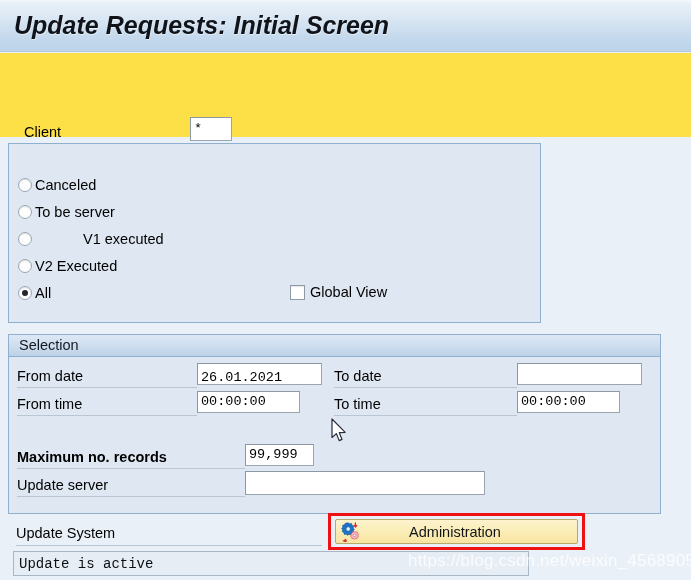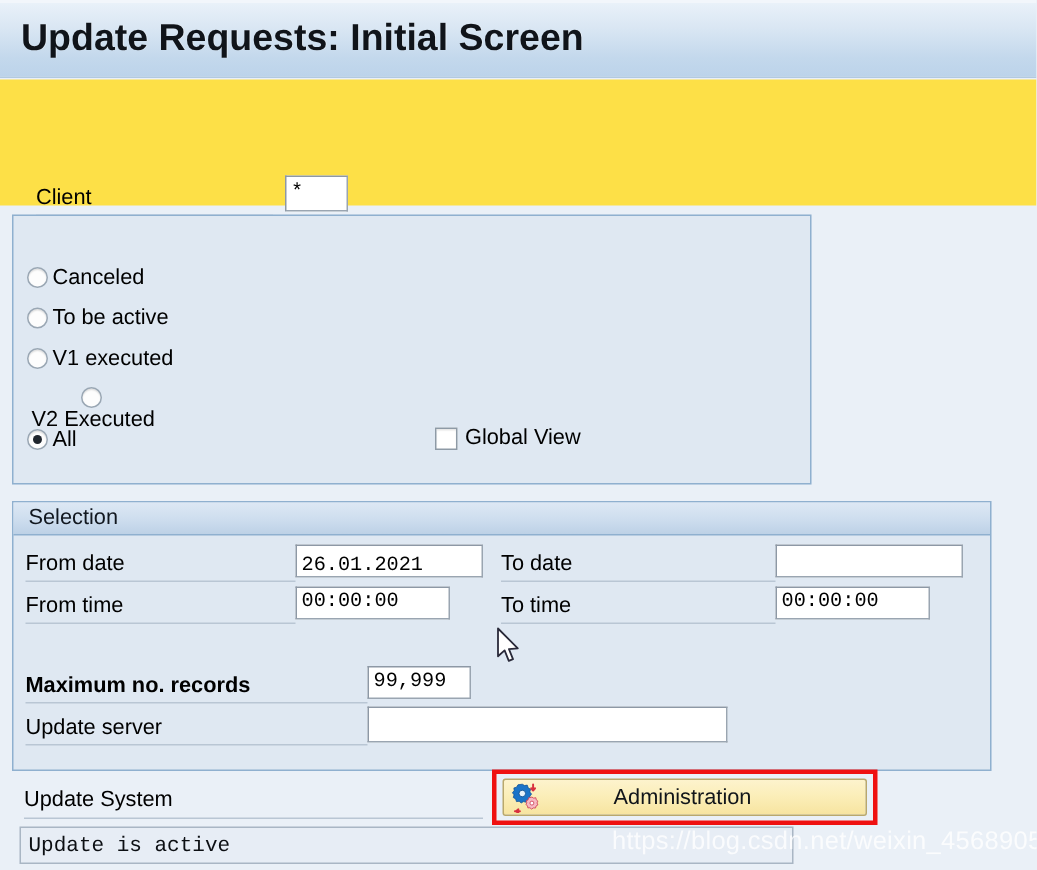--- a/index.html
+++ b/index.html
@@ -27,20 +27,21 @@
     border-top: 2px solid #f2f6fb;
     border-bottom: 1px solid #b2c9e0;
     box-sizing: border-box;
   }
   #titlebar .title-text {
     position: absolute;
     left: 14px;
     top: 9px;
     font-size: 25px;
     font-weight: bold;
+    font-style: italic;
     letter-spacing: 0px;
     color: #10141a;
     white-space: nowrap;
     text-shadow: 0.5px 0.5px 0 rgba(255,255,255,0.5);
   }
 
   
   .top-area {
     position: absolute;
     left: 0; top: 53px;
@@ -247,29 +248,29 @@
 
 <div class="group" style="left:8px; top:143px; width:533px; height:180px;">
 
   <div class="radio-row" style="left:9px; top:33px;">
     <span class="radio"></span>
     <span class="radio-label">Canceled</span>
   </div>
 
   <div class="radio-row" style="left:9px; top:60px;">
     <span class="radio"></span>
-    <span class="radio-label">To be active</span>
-  </div>
-
-  <div class="radio-row" style="left:9px; top:87px;">
+    <span class="radio-label">To be server</span>
+  </div>
+
+  <div class="radio-row" style="left:9px; top:87px;gap:48px;">
     <span class="radio"></span>
     <span class="radio-label">V1 executed</span>
   </div>
 
-  <div class="radio-row" style="left:9px; top:114px;flex-direction:column;">
+  <div class="radio-row" style="left:9px; top:114px;">
     <span class="radio"></span>
     <span class="radio-label">V2 Executed</span>
   </div>
 
   <div class="radio-row" style="left:9px; top:141px;">
     <span class="radio checked"></span>
     <span class="radio-label">All</span>
   </div>
 
   <div class="radio-row" style="left:281px; top:140px;">

